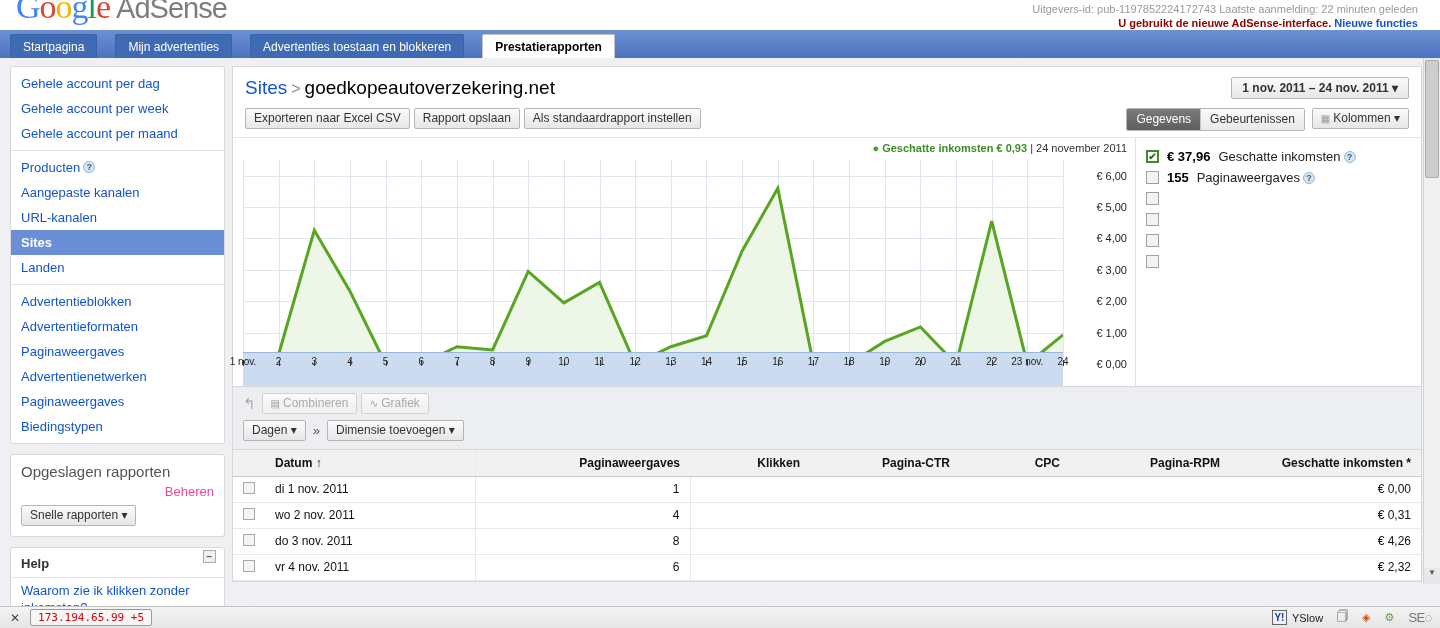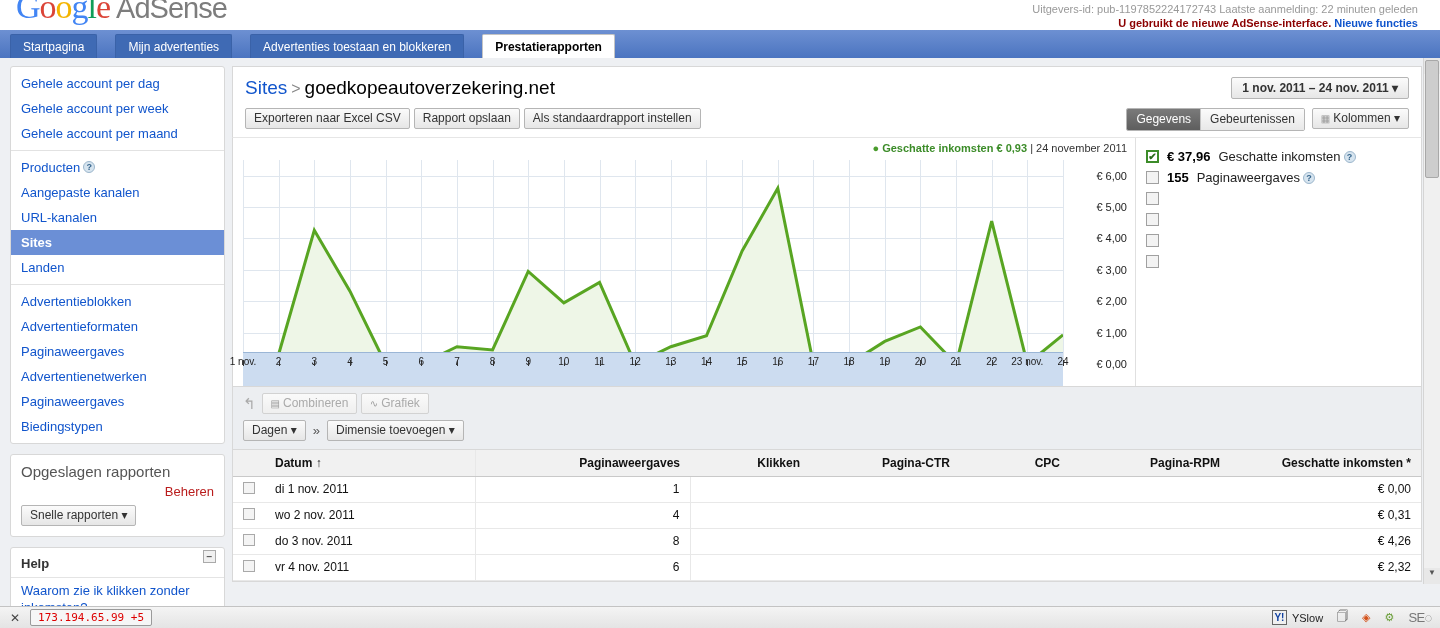--- a/index.html
+++ b/index.html
@@ -45,21 +45,21 @@
   .navitem { height:25px; line-height:25px; padding:0 10px; color:#1155cc; font-size:13px;
              cursor:pointer; white-space:nowrap; }
   .navitem.sel { background:#6b8fd6; color:#fff; font-weight:bold; }
   .qmark { display:inline-block; width:12px; height:12px; border-radius:50%;
            background:#d6e4ef; border:1px solid #9db7cc; color:#36658c; font-size:9px;
            line-height:11px; text-align:center; vertical-align:2px; margin-left:3px; font-weight:bold;}
 
   .cardhdr { font-size:15px; color:#555; padding:8px 10px 4px; font-family:"Liberation Sans", sans-serif;}
   .cardhdr.small { font-size:13px; font-weight:bold; color:#333; border-bottom:1px solid #e4e4e4; padding-bottom:6px; position:relative;}
   .manage { text-align:right; padding:0 10px 2px; }
-  .manage a { color:#b91c1c; font-size:13px; text-decoration:none; cursor:pointer;}
+  .manage a { color:#ec4899; font-size:13px; text-decoration:none; cursor:pointer;}
   .cardbody { padding:4px 10px 10px; }
   .helplink { color:#1155cc; font-size:13px; line-height:17px; cursor:pointer; display:block; padding:4px 10px 0;}
   .minus { position:absolute; right:8px; top:2px; width:13px; height:13px; border:1px solid #aaa;
            background:#f0f0f0; font-size:10px; line-height:11px; text-align:center; color:#555; cursor:pointer;}
 
   .btn { display:inline-block; height:21px; line-height:19px; padding:0 8px;
          border:1px solid #b5b5b5; border-radius:2px; font-size:12px; color:#333;
          background:linear-gradient(#fbfbfb,#e6e6e6); cursor:pointer; white-space:nowrap; }
   .btn.dis { color:#aaa; border-color:#d2d2d2; background:linear-gradient(#fafafa,#efefef); }
 

